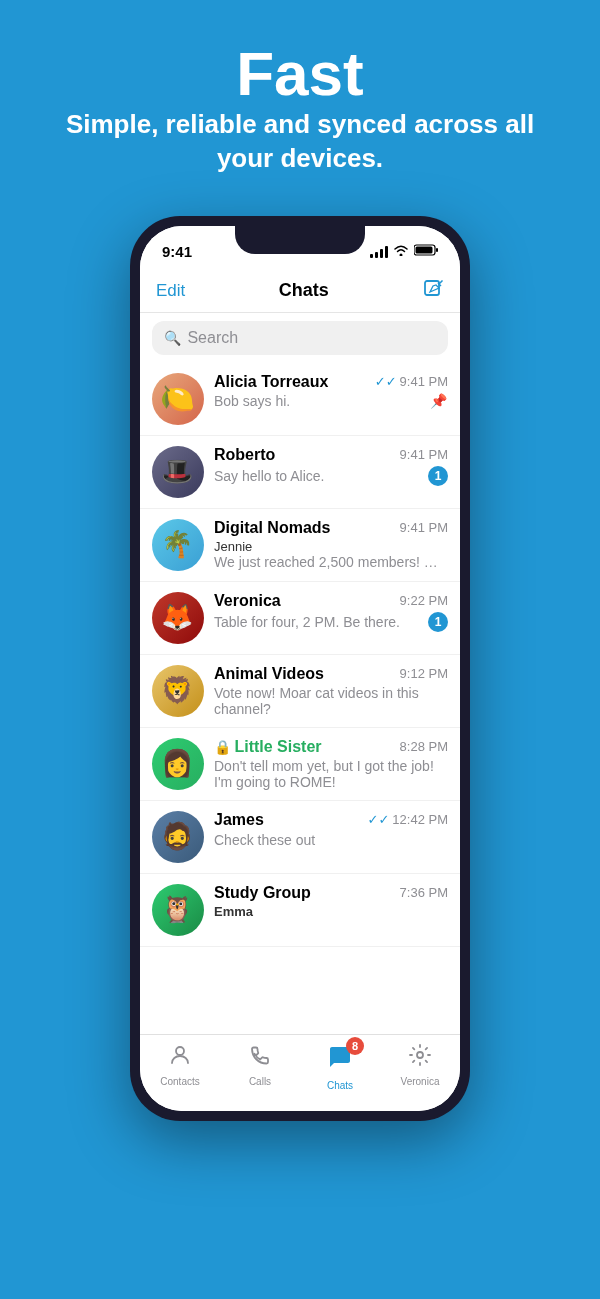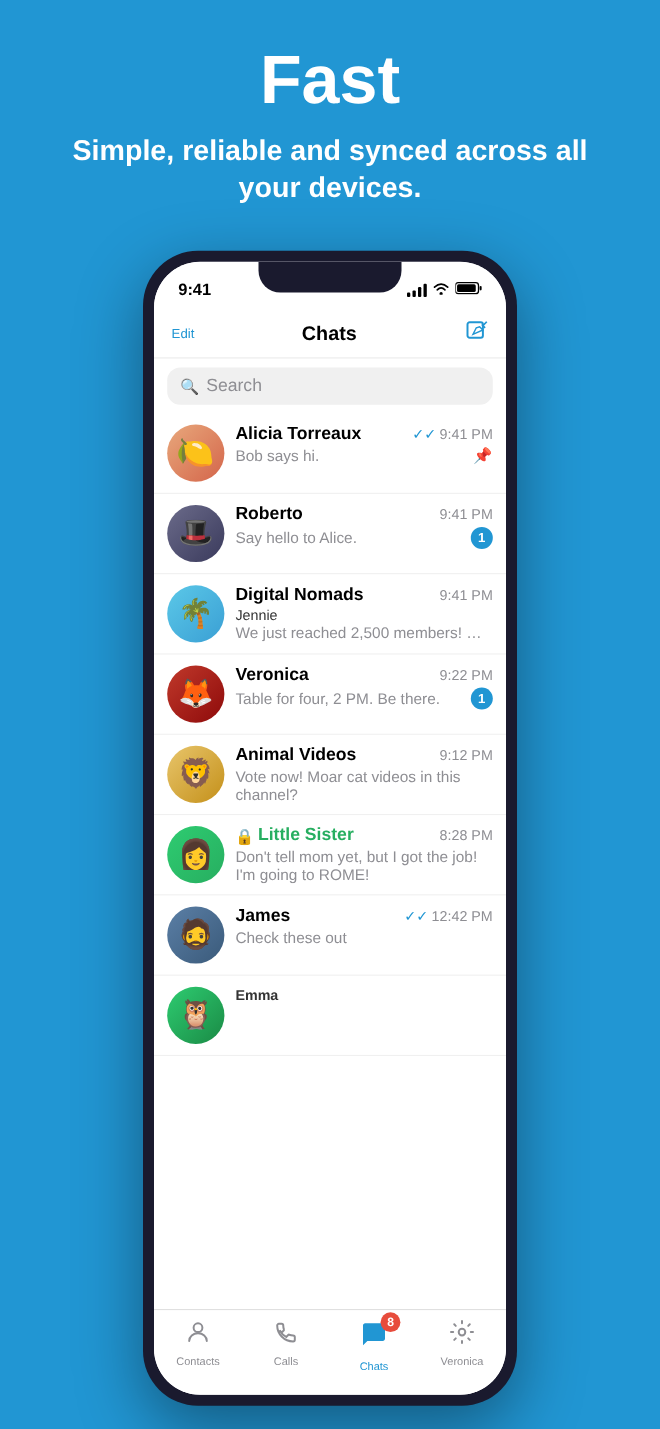--- a/index.html
+++ b/index.html
@@ -14,38 +14,37 @@
 
     .hero-section {
       text-align: center;
       padding: 40px 40px 20px;
     }
     .hero-title {
       font-size: 62px;
       font-weight: 900;
       color: white;
       line-height: 1.1;
-      margin-bottom: 12px;
     }
     .hero-subtitle {
       font-size: 26px;
       font-weight: 700;
       color: white;
       line-height: 1.3;
     }
 
     .phone-wrapper {
       display: flex;
       justify-content: center;
       margin-top: 20px;
     }
 
     .phone-outer {
       width: 340px;
-      height: 1050px;
+      height: 905px;
       background: #1a1a2e;
       border-radius: 50px;
       padding: 10px;
       box-shadow: 0 20px 60px rgba(0,0,0,0.4);
       position: relative;
     }
 
     .phone-inner {
       width: 100%;
       height: 100%;
@@ -106,21 +105,21 @@
     
     .nav-header {
       display: flex;
       justify-content: space-between;
       align-items: center;
       padding: 8px 16px 8px;
       background: white;
       border-bottom: 1px solid #e5e5e5;
     }
     .nav-edit {
-      font-size: 12px;
+      font-size: 17px;
       color: #2196d3;
       font-weight: 400;
     }
     .nav-title {
       font-size: 18px;
       font-weight: 700;
       color: #000;
     }
 
     
@@ -445,20 +444,24 @@
             </div>
             <span class="chat-preview">Check these out</span>
           </div>
         </div>
 
         <div class="chat-item">
           <div class="avatar avatar-study">
             <span style="font-size:26px">🦉</span>
           </div>
           <div class="chat-content">
+            <div class="chat-top-row">
+              <span class="chat-name">Study Group</span>
+              <span class="chat-time">7:36 PM</span>
+            </div>
             <div class="chat-preview" style="color:#333; font-weight:700; font-size:13px;">Emma</div>
           </div>
         </div>
 
       </div>
 
       <div class="tab-bar">
         <div class="tab-item">
           <div class="tab-icon">
             <svg width="24" height="24" viewBox="0 0 24 24" fill="none">

